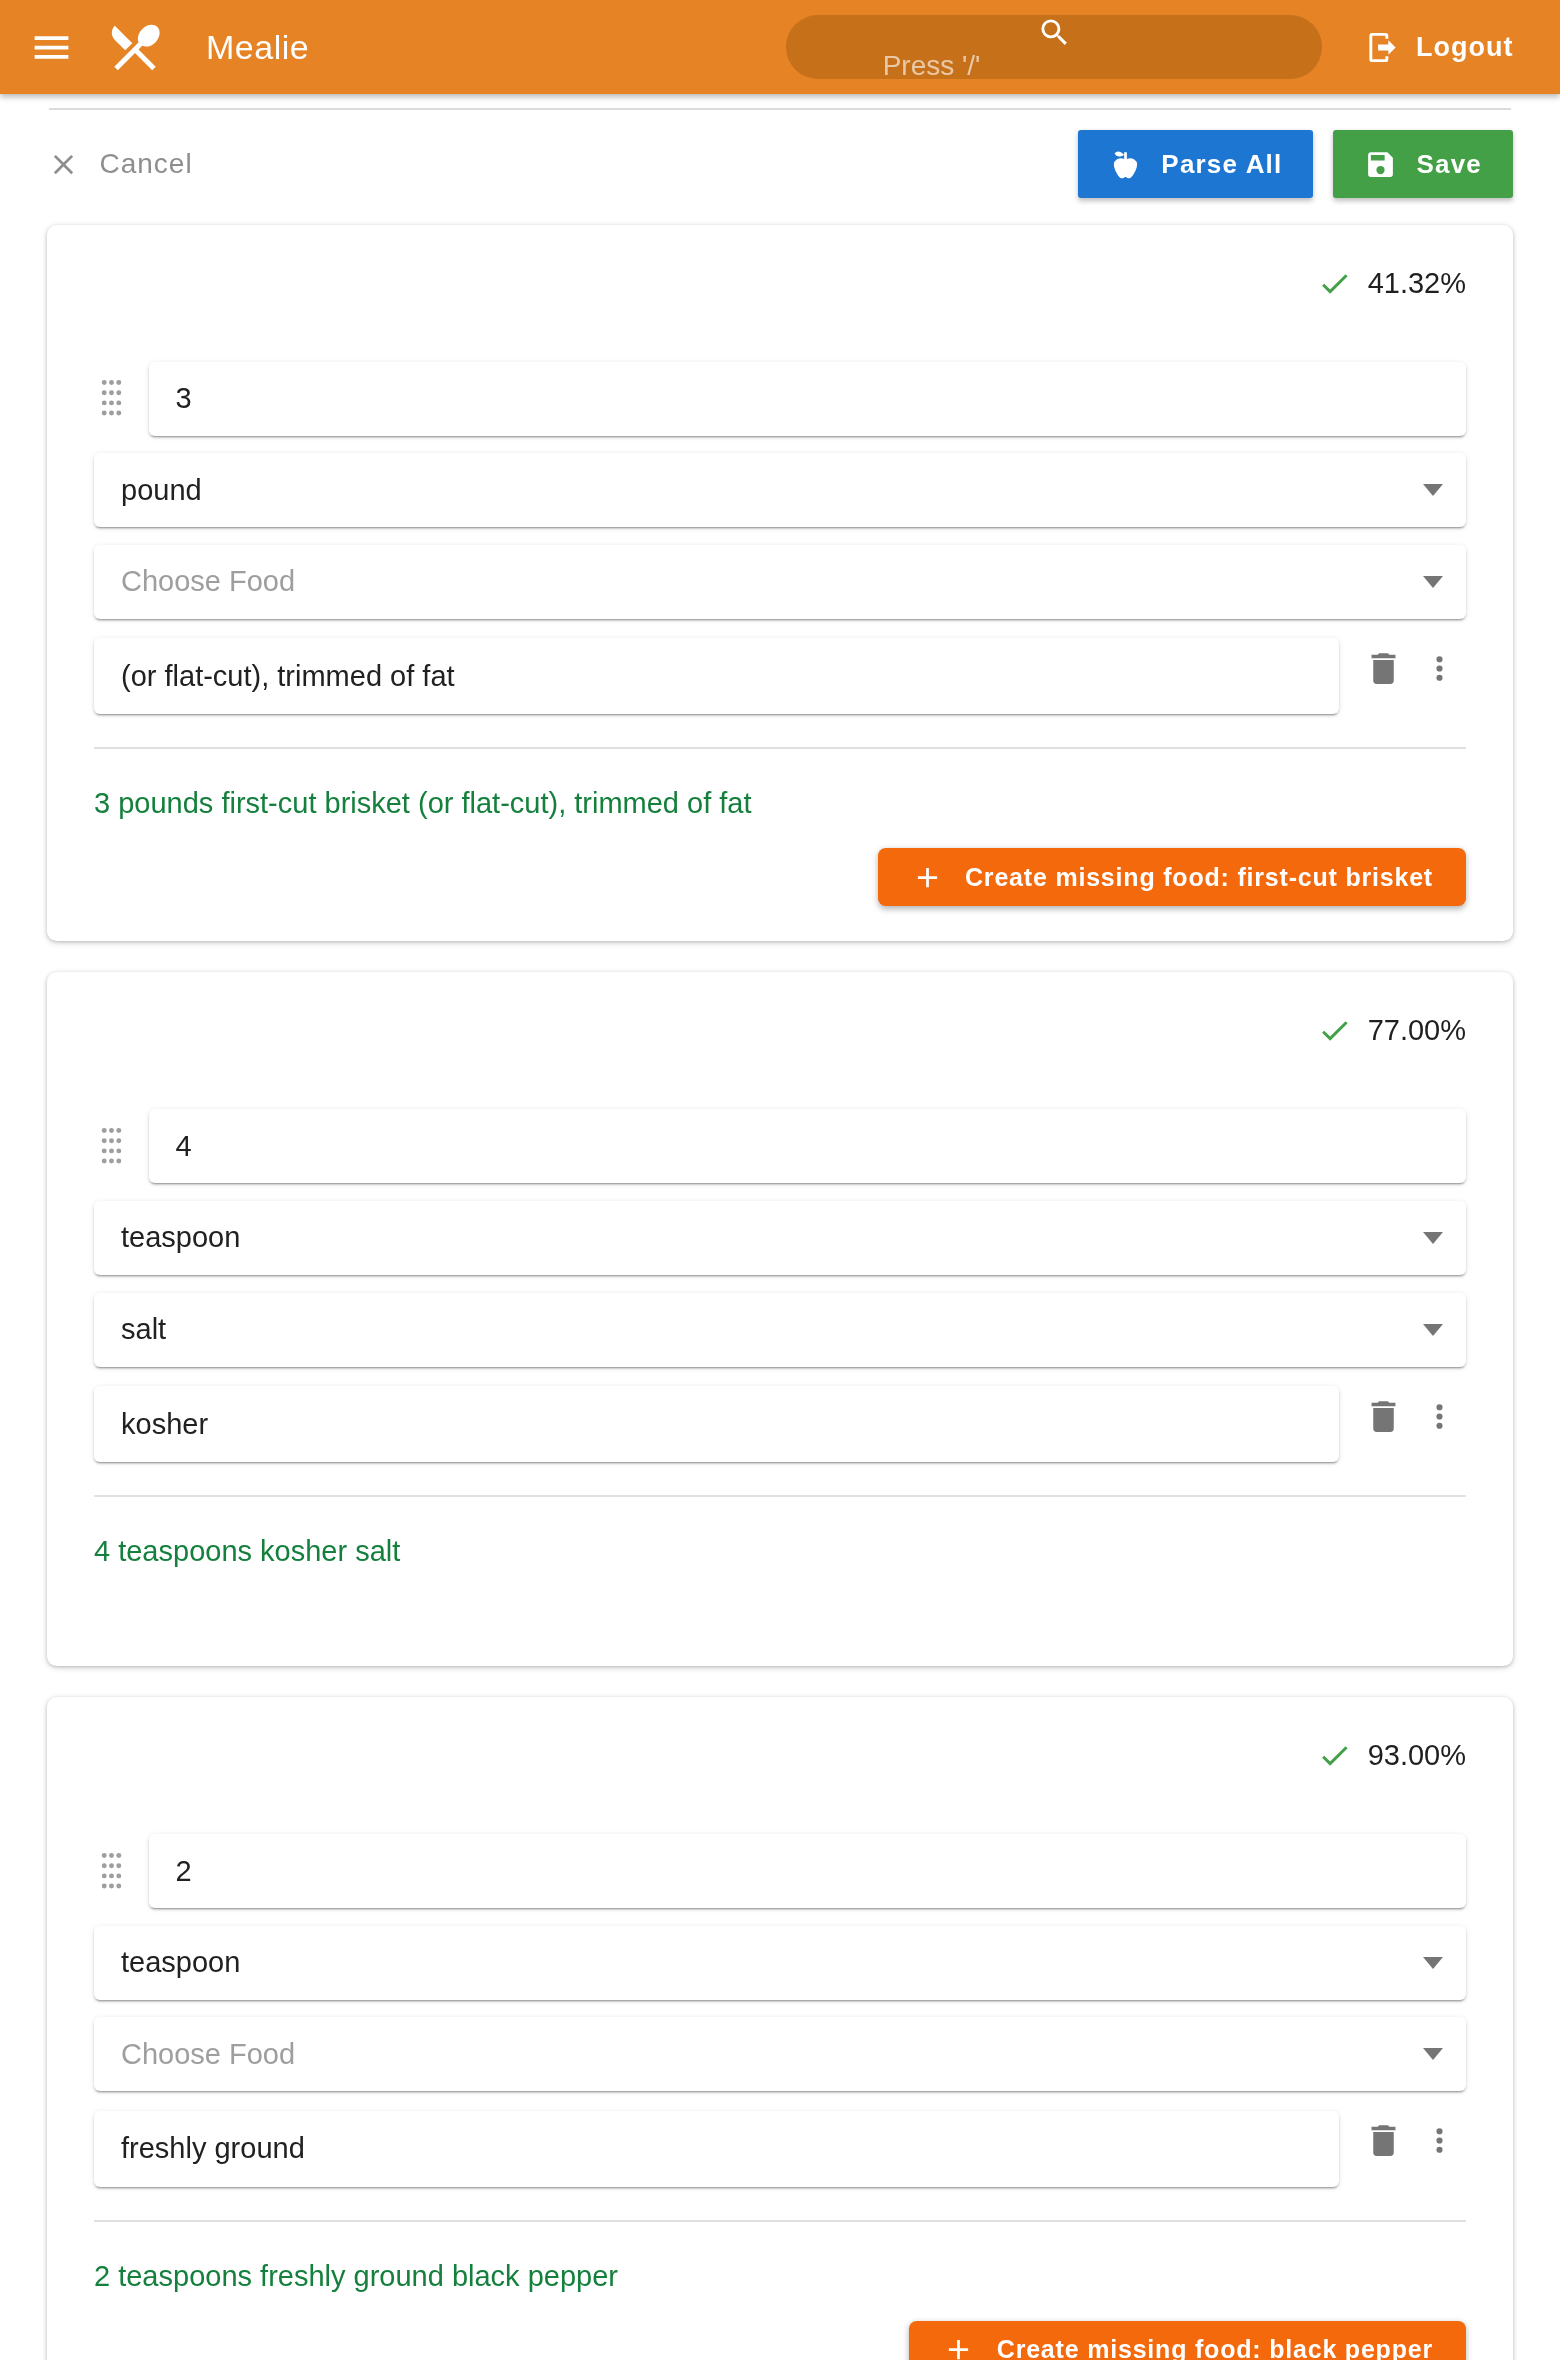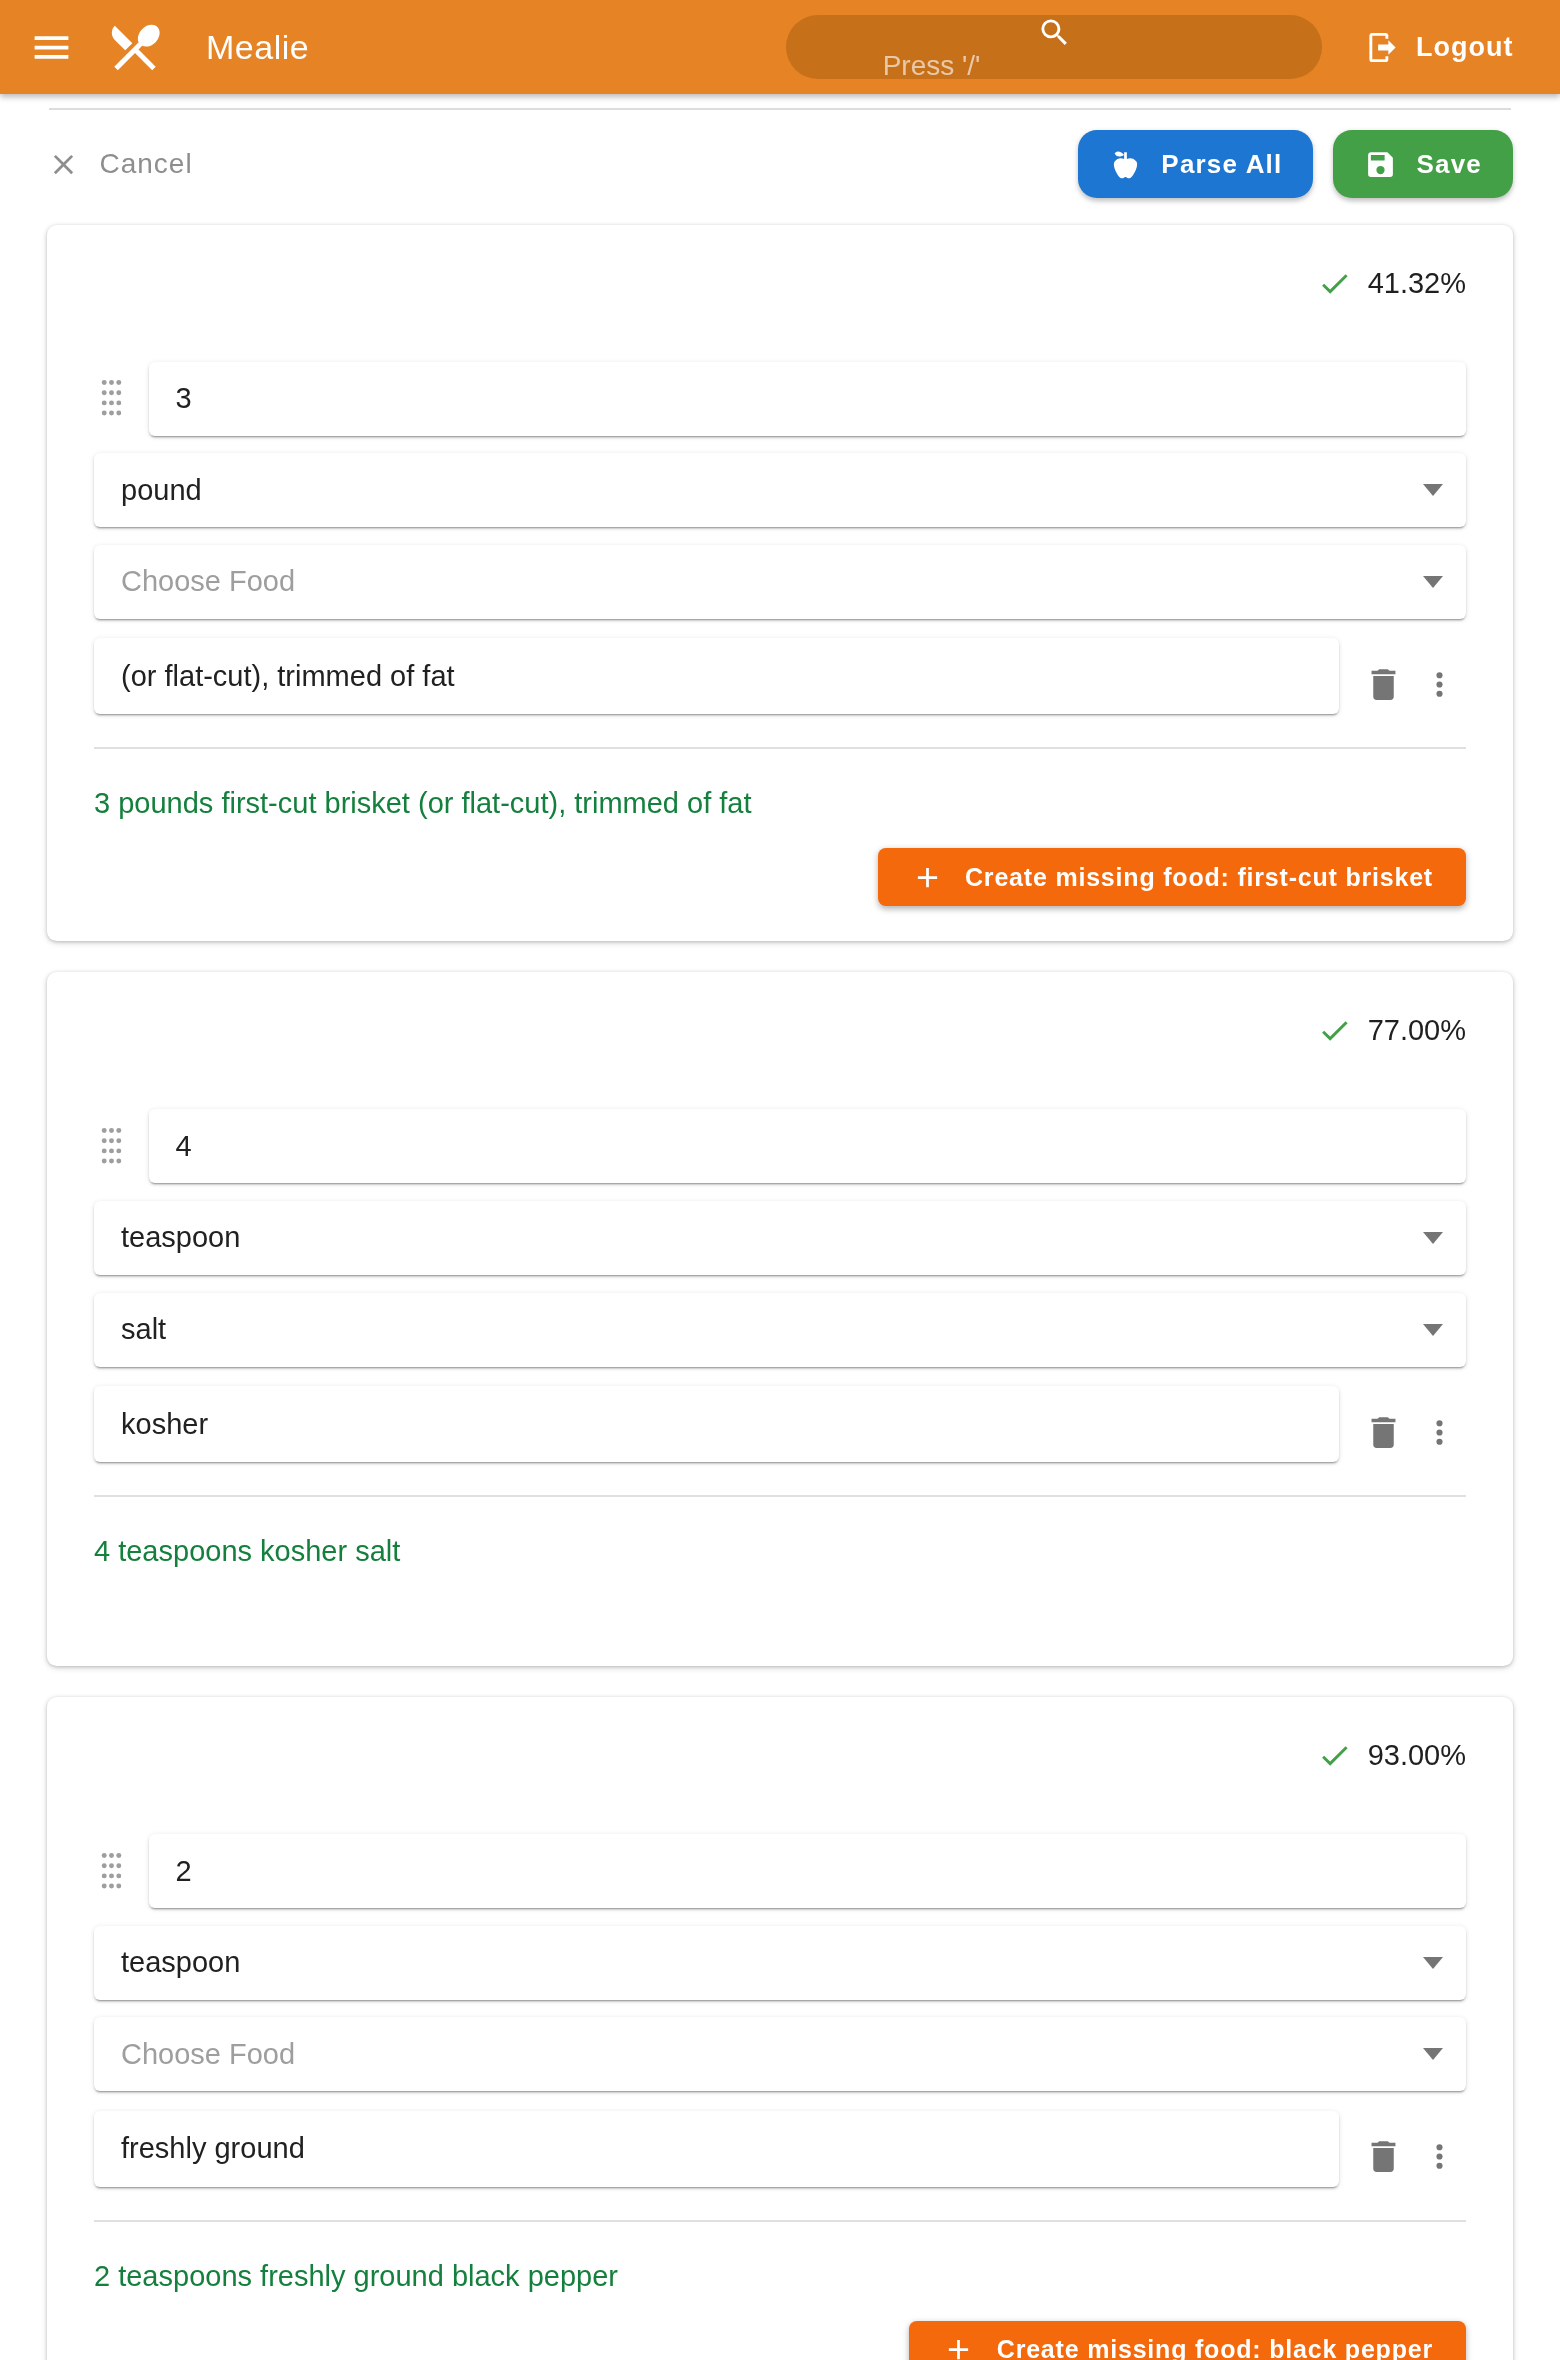--- a/index.html
+++ b/index.html
@@ -24,21 +24,21 @@
     font-size: 27px; font-weight: 700; letter-spacing: 1px; background: transparent; border: none; cursor: pointer; }
   .logout svg { width: 35px; height: 35px; fill: #fff; }
 
   
   .top-divider { margin: 13.7px 49px 0; border: none; border-top: 2px solid #dcdcdc; }
   .toolbar { margin: 17.6px 47px 15.6px; height: 74px; display: flex; align-items: center; }
   .cancel-btn { display: flex; align-items: center; gap: 19.5px; color: #8E8E8E; font-size: 28px;
     font-weight: 500; letter-spacing: 1px; background: transparent; border: none; cursor: pointer; font-family: inherit; }
   .cancel-btn svg { width: 33px; height: 33px; fill: #8E8E8E; }
   .toolbar .spacer { flex: 1; }
-  .btn { height: 68px; border: none; border-radius: 19px; padding: 0 31px; display: inline-flex;
+  .btn { height: 68px; border: none; border-radius: 3px; padding: 0 31px; display: inline-flex;
     align-items: center; gap: 19.5px; color: #fff; font-size: 26px; font-weight: 700; letter-spacing: 1.2px;
     cursor: pointer; font-family: inherit; box-shadow: 0 2.9px 4.9px rgba(0,0,0,.25); }
   .btn svg { width: 33px; height: 33px; fill: #fff; }
   .btn-parse { background: var(--c-parse_all, #1C76D2); margin-right: 19.5px; }
   .btn-save { background: var(--c-save, #43A047); }
 
   
   .card { margin: 23.4px 47px 31px; background: #fff; border-radius: 9.8px; padding: 23.4px 47px 35px;
     box-shadow: 0 1px 3.9px rgba(0,0,0,.2), 0 2px 7.8px rgba(0,0,0,.12); }
   .confidence { display: flex; justify-content: flex-end; align-items: center; gap: 15.6px;
@@ -54,21 +54,21 @@
   .row-qty { display: flex; align-items: center; gap: 19.5px; margin-bottom: 17.6px; }
   .drag { flex: none; width: 35px; height: 45px; display: grid; place-items: center; background: transparent; border: none; cursor: grab; }
   .drag svg { width: 35px; height: 45px; fill: #9e9e9e; }
   .row-qty .field { flex: 1; }
 
   .select { position: relative; margin-bottom: 17.6px; }
   .select .caret { position: absolute; right: 23.4px; top: 50%; transform: translateY(-50%);
     width: 0; height: 0; border-left: 10.7px solid transparent; border-right: 10.7px solid transparent;
     border-top: 12.7px solid rgba(0,0,0,.54); }
 
-  .note-row { display: flex; align-items: flex-end; margin-top: 19.5px; }
+  .note-row { display: flex; align-items: flex-start; margin-top: 19.5px; }
   .note-row .field { flex: 1; height: 76px; margin-right: 13.7px; }
   .trash-btn, .kebab-btn { width: 60px; height: 60px; }
   .trash-btn svg { width: 41px; height: 41px; fill: #757575; }
   .kebab-btn { width: 53px; }
   .kebab-btn svg { width: 37px; height: 37px; fill: #757575; }
 
   .card-divider { border: none; border-top: 2px solid rgba(0,0,0,.12); margin: 33px 0 35px; }
   .original { font-size: 29px; line-height: 39px; color: #15803d; margin-bottom: 25px; }
   .action-row { display: flex; justify-content: flex-end; margin-top: 5.9px; }
   .create-btn { background: var(--c-create_food, #F4690C); height: 58px; border: none; border-radius: 7.8px;

